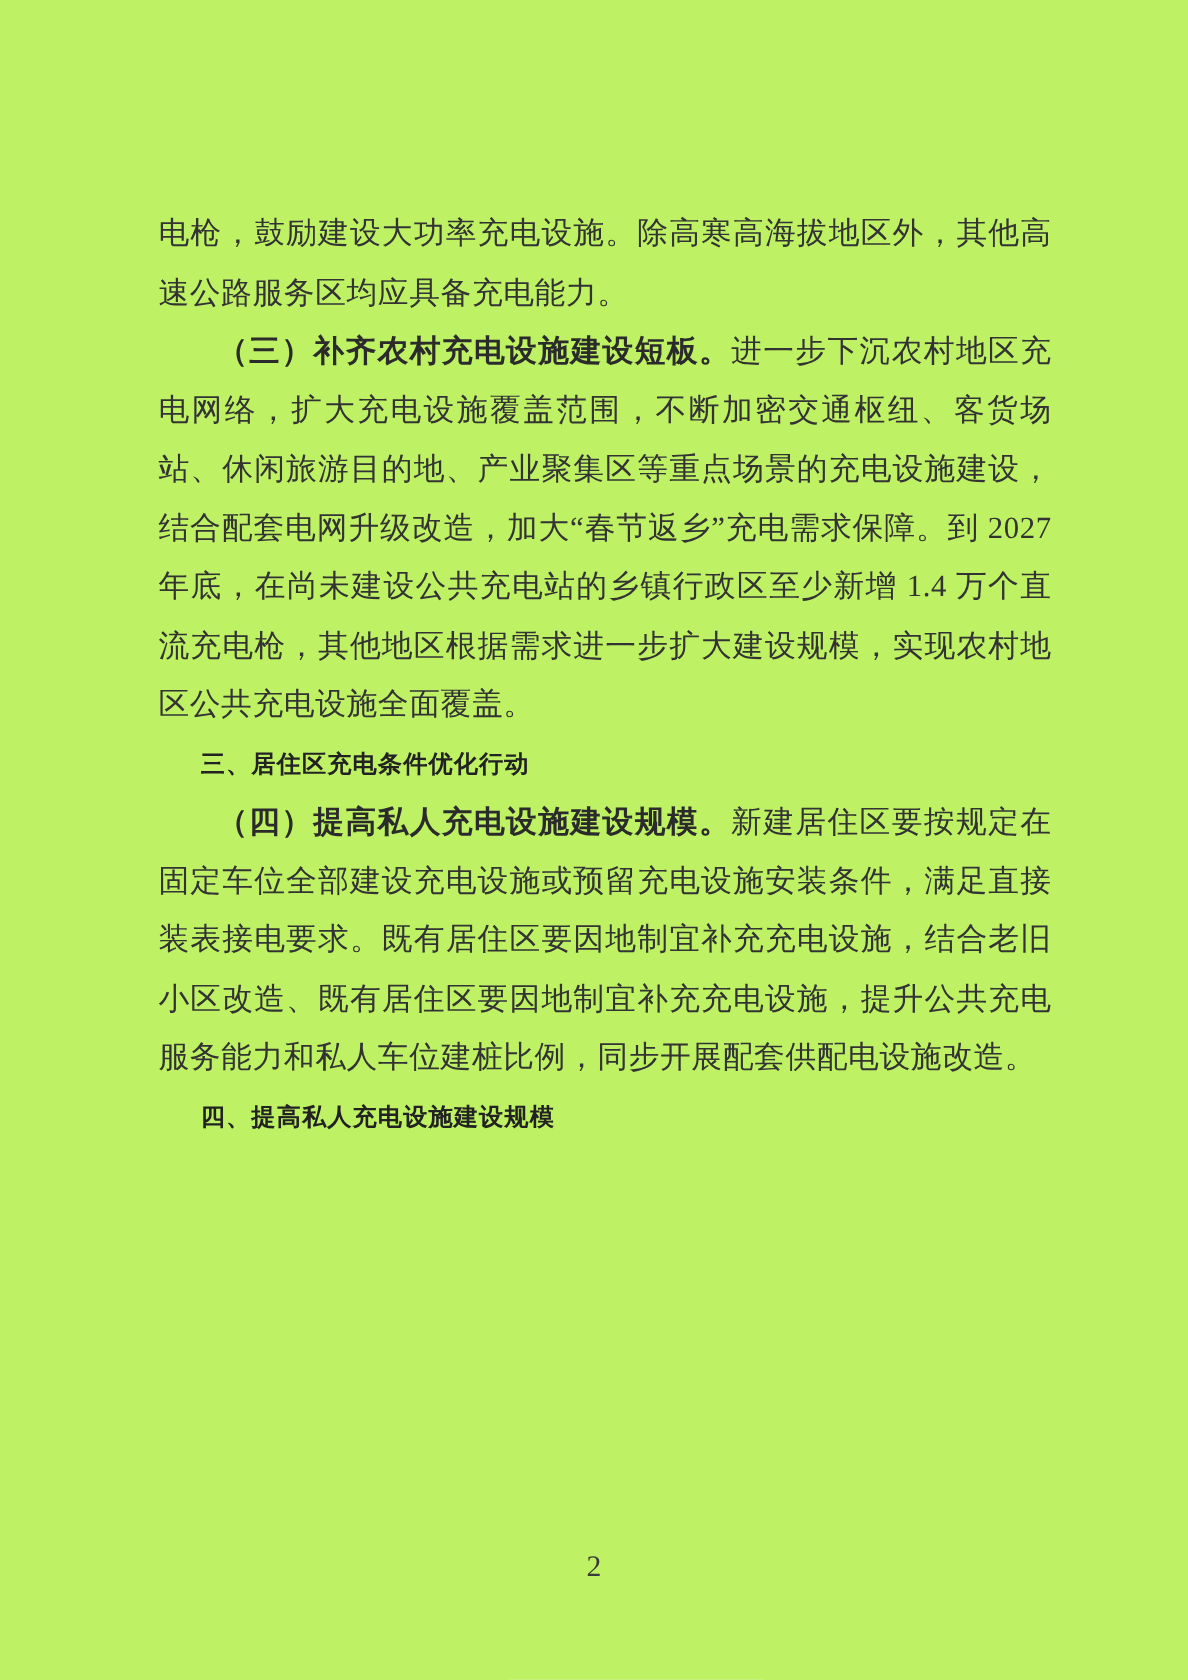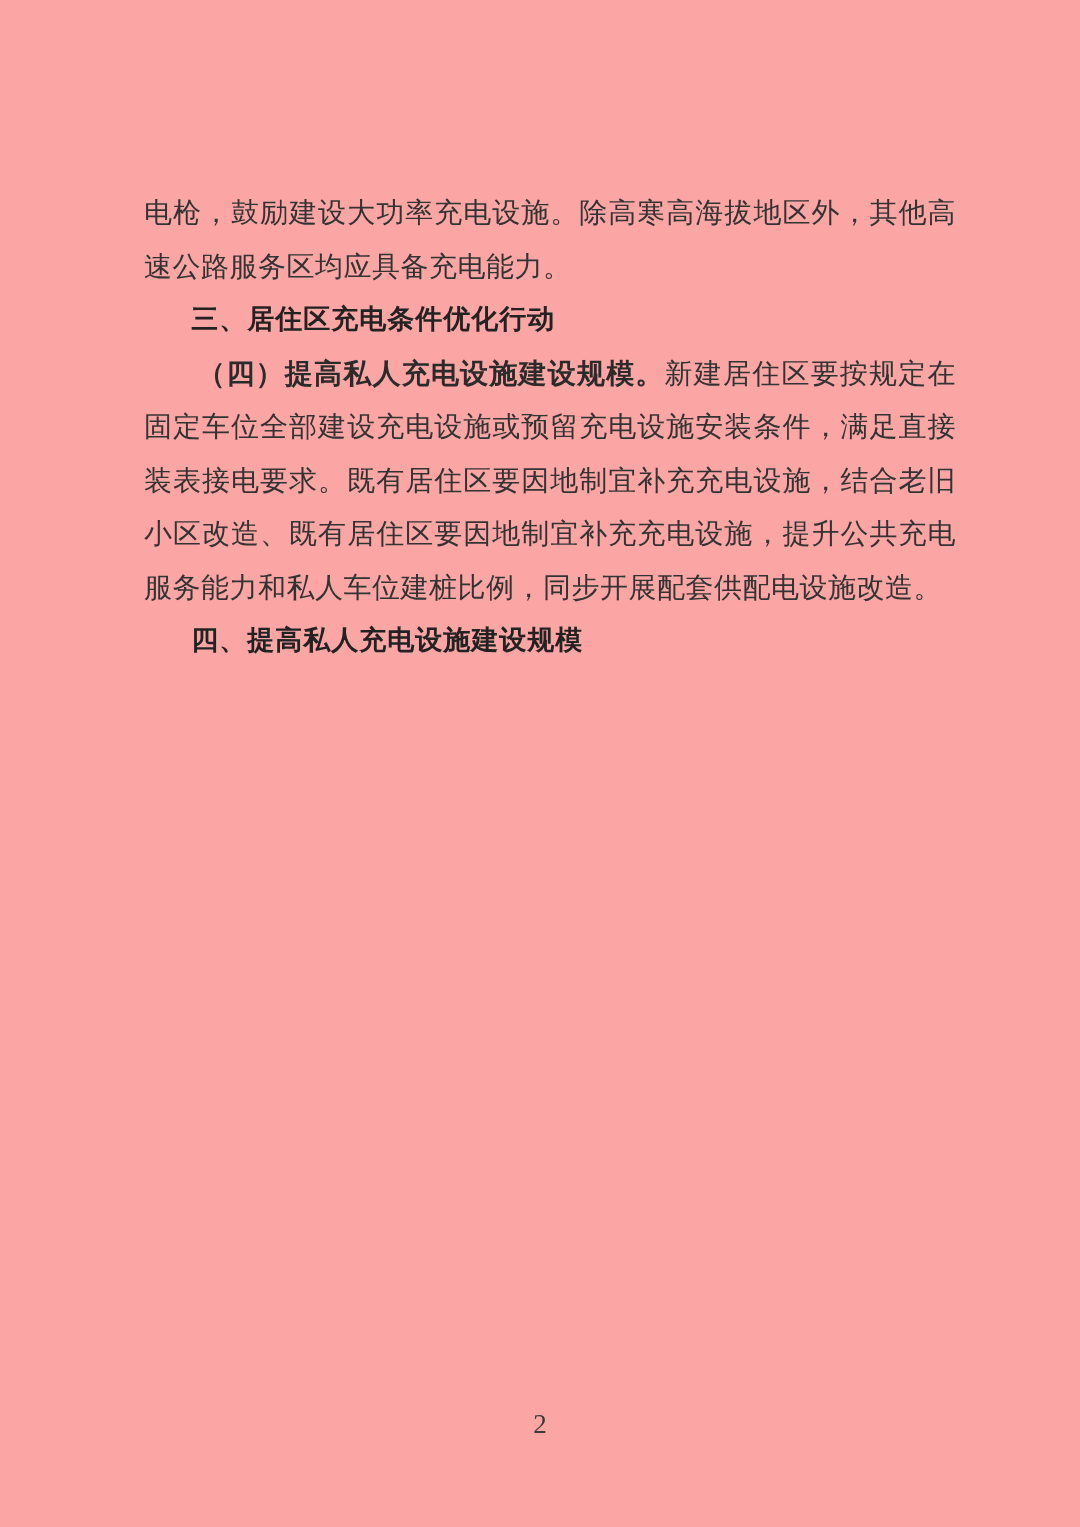--- a/index.html
+++ b/index.html
@@ -9,21 +9,21 @@
   body {
     width: 1080px;
     height: 1527px;
     background: #eeeeec;
     font-family: "Liberation Serif", "DejaVu Serif", serif;
   }
   .page {
     position: relative;
     width: 1080px;
     height: 1527px;
-    background: #fca5a5;
+    background: #bef264;
     overflow: hidden;
   }
   .content {
     position: absolute;
     left: 144px;
     top: 186px;
     width: 812px;
     font-size: 28px;
     line-height: 53.5px;
     color: #333333;
@@ -38,21 +38,21 @@
     text-indent: 1.9em;
   }
   .bold-lead {
     font-weight: bold;
     color: #2b2b2b;
   }
   .section-heading {
     margin: 0;
     font-family: "Liberation Sans", "DejaVu Sans", sans-serif;
     font-weight: bold;
-    font-size: 27px;
+    font-size: 22px;
     line-height: 53.5px;
     color: #222222;
     text-indent: 1.75em;
     letter-spacing: 1px;
   }
   .page-number {
     position: absolute;
     top: 1408px;
     left: 0;
     width: 100%;
@@ -64,20 +64,21 @@
   }
 </style>
 </head>
 <body>
 
 <div class="page">
   <div class="content">
 
     <p class="para"><span>电枪，鼓励建设大功率充电设施。除高寒高海拔地区外，其他高速公路服务区均应具备充电能力。</span></p>
 
+    <p class="para indent"><span class="bold-lead">（三）补齐农村充电设施建设短板。</span><span>进一步下沉农村地区充电网络，扩大充电设施覆盖范围，不断加密交通枢纽、客货场站、休闲旅游目的地、产业聚集区等重点场景的充电设施建设，结合配套电网升级改造，加大“春节返乡”充电需求保障。到 2027 年底，在尚未建设公共充电站的乡镇行政区至少新增 1.4 万个直流充电枪，其他地区根据需求进一步扩大建设规模，实现农村地区公共充电设施全面覆盖。</span></p>
 
     <h2 class="section-heading">三、居住区充电条件优化行动</h2>
 
     <p class="para indent"><span class="bold-lead">（四）提高私人充电设施建设规模。</span><span>新建居住区要按规定在固定车位全部建设充电设施或预留充电设施安装条件，满足直接装表接电要求。既有居住区要因地制宜补充充电设施，结合老旧小区改造、既有居住区要因地制宜补充充电设施，提升公共充电服务能力和私人车位建桩比例，同步开展配套供配电设施改造。</span></p>
 
 
     <h2 class="section-heading">四、提高私人充电设施建设规模</h2>
 
   </div>
 

